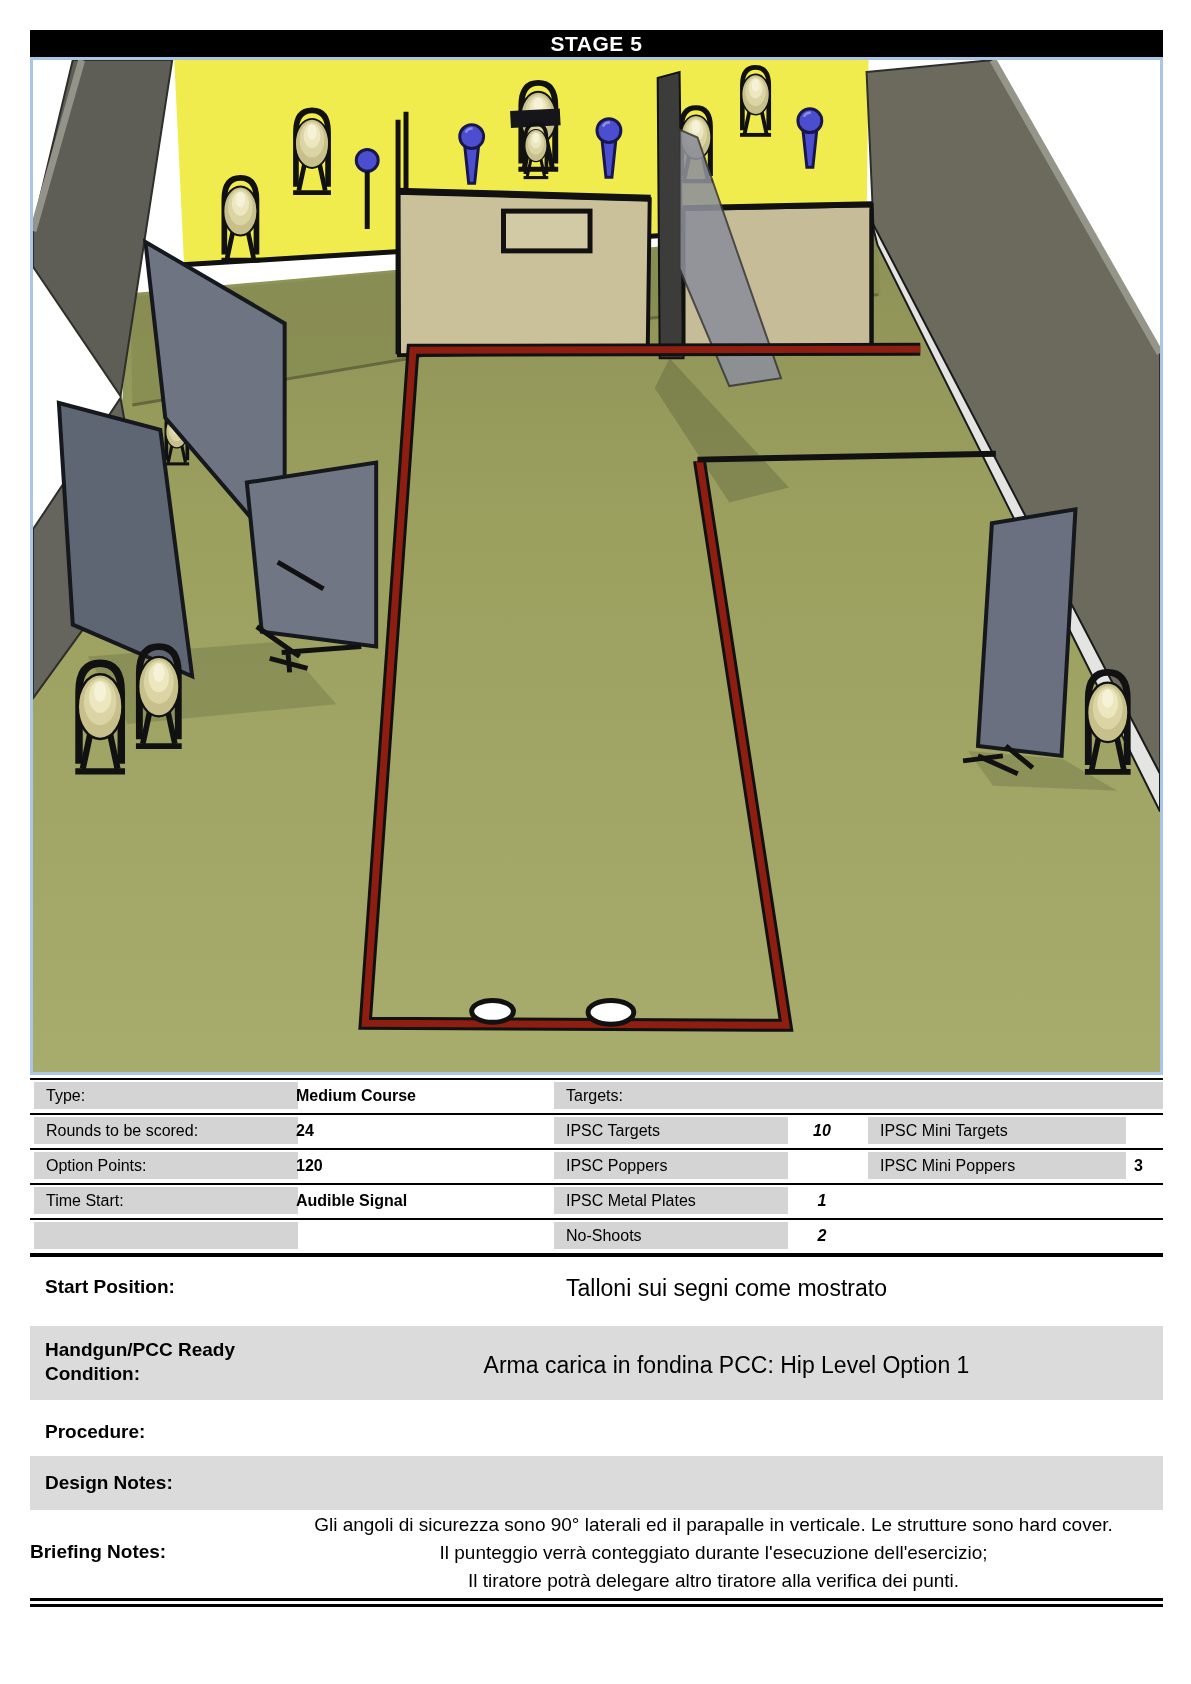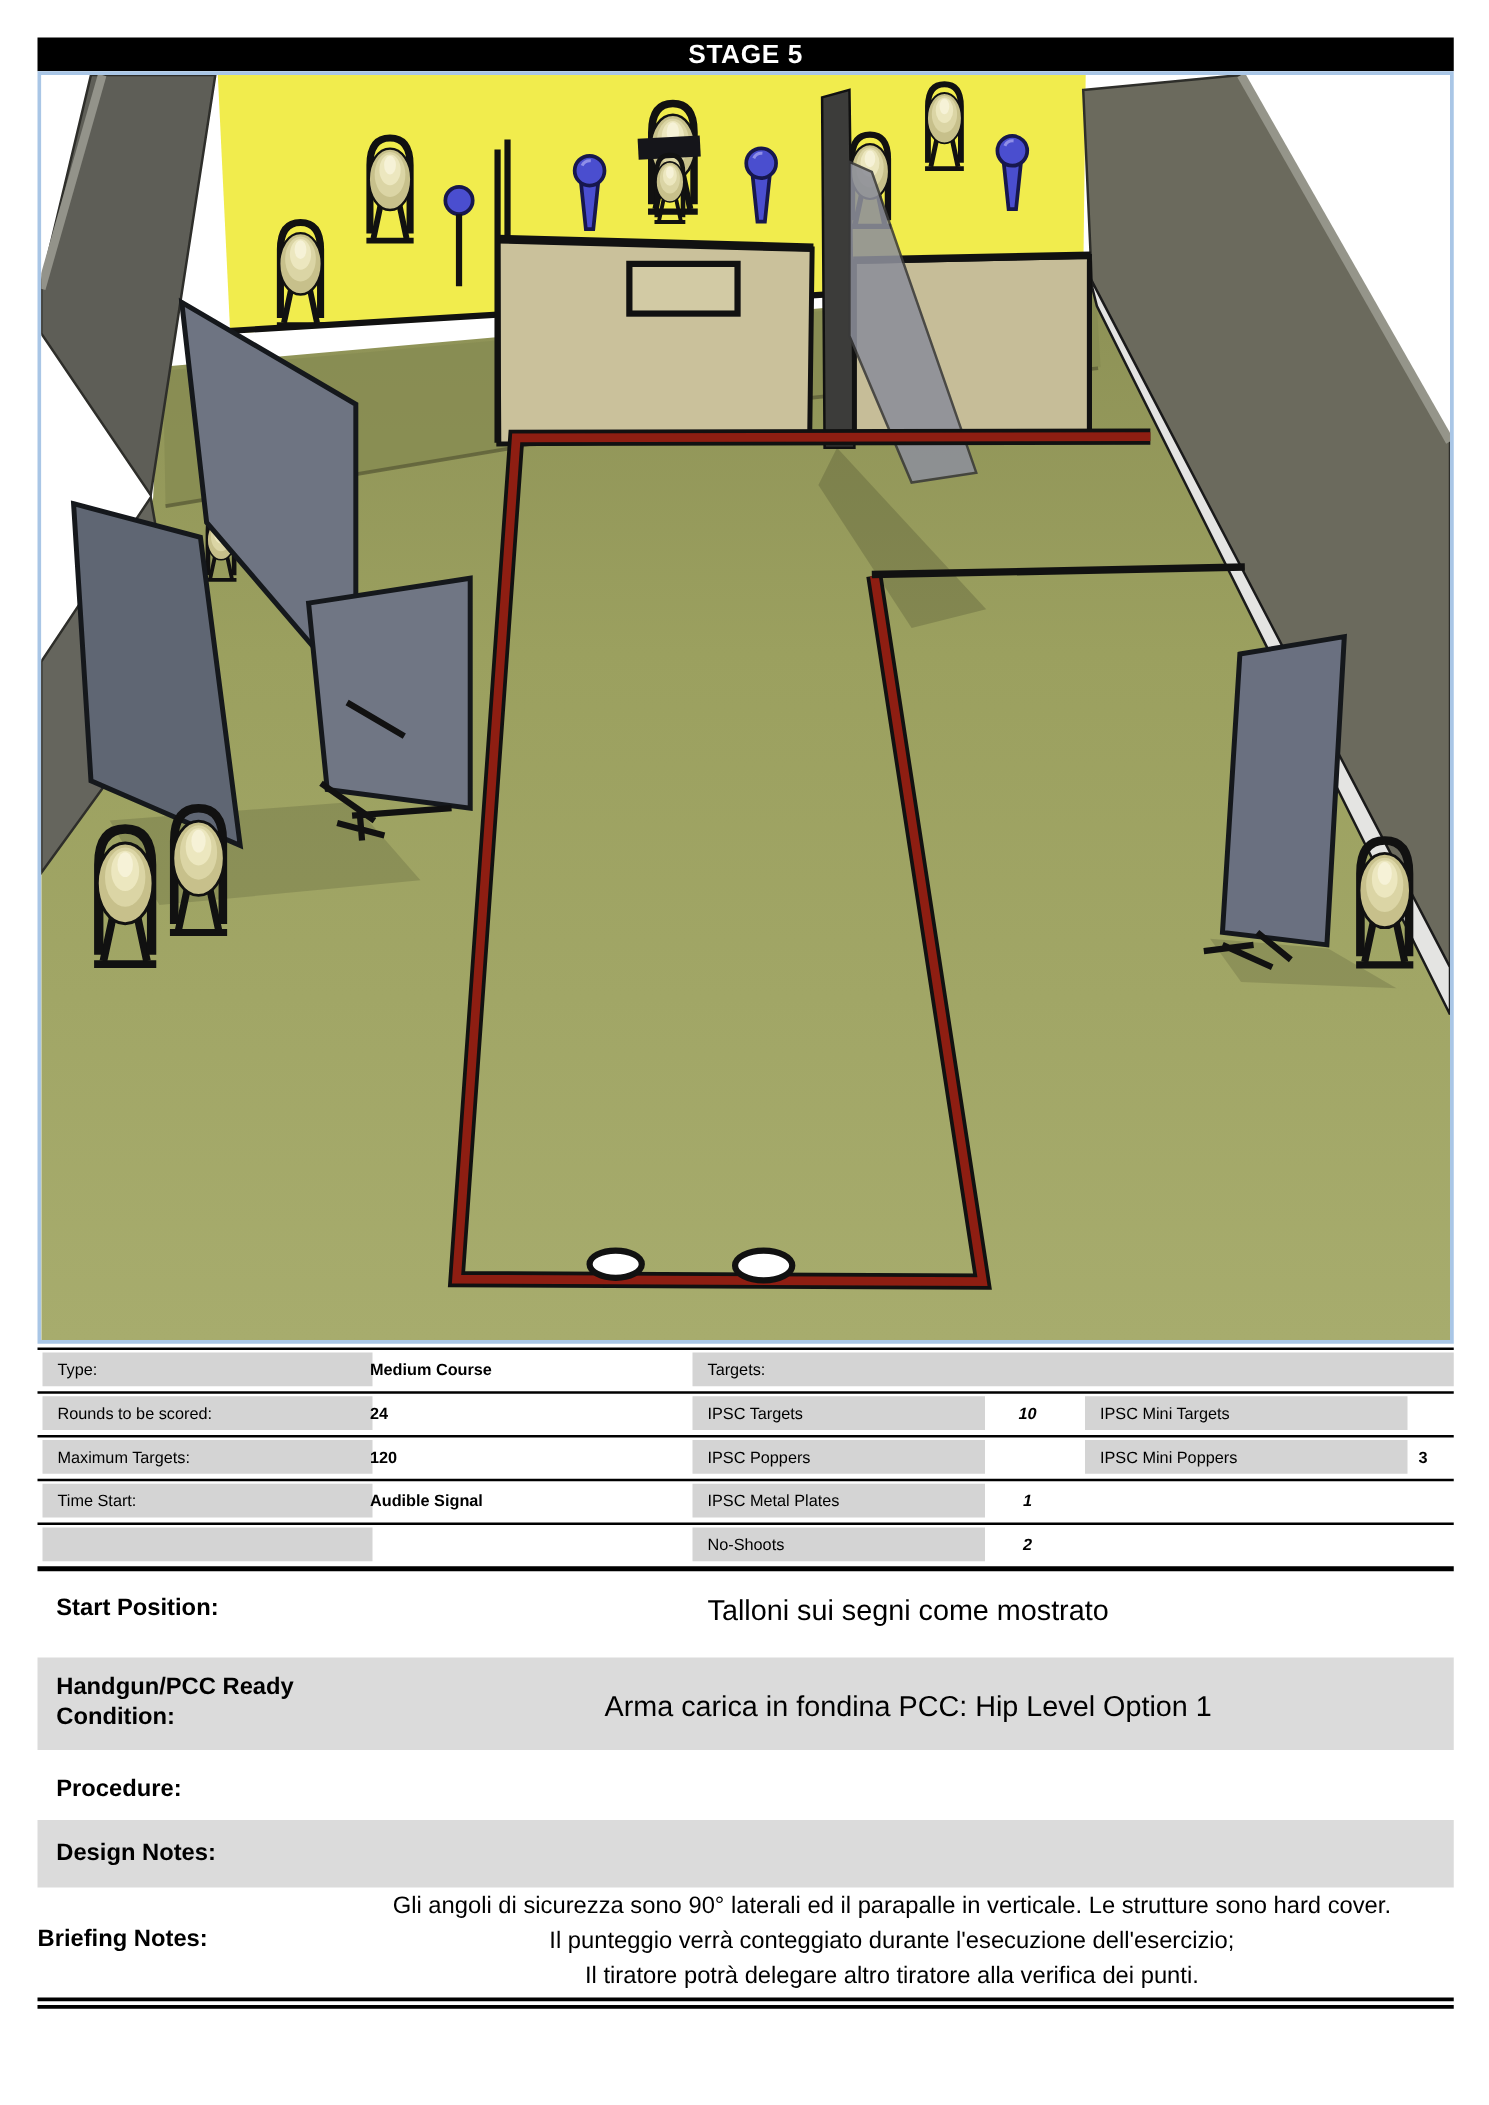--- a/index.html
+++ b/index.html
@@ -14,21 +14,21 @@
   
   .image-frame{position:absolute;left:30px;top:57px;width:1133px;height:1018px;
                border:3px solid #a9c6e6;box-sizing:border-box;background:#fff;}
   .image-frame svg{position:absolute;left:0;top:0;width:100%;height:100%;}
 
   
   .itable{position:absolute;left:30px;top:1078px;width:1133px;border-top:2px solid #000;
           border-bottom:4px solid #000;}
   .trow{position:relative;height:33px;border-bottom:2px solid #000;}
   .trow:last-child{border-bottom:none;}
-  .cell{position:absolute;top:2px;height:27px;font-size:13px;line-height:27px;
+  .cell{position:absolute;top:2px;height:27px;font-size:16px;line-height:27px;
         white-space:nowrap;overflow:hidden;}
   .gray{background:#d4d4d4;}
   .c1{left:4px;width:252px;padding-left:12px;}
   .c2{left:260px;width:260px;padding-left:6px;font-weight:bold;}
   .c3{left:524px;width:222px;padding-left:12px;}
   .c4{left:748px;width:88px;text-align:center;font-weight:bold;font-style:italic;}
   .c5{left:838px;width:246px;padding-left:12px;}
   .c6{left:1086px;width:45px;text-align:center;font-weight:bold;}
   .chdr{left:524px;width:597px;padding-left:12px;}
 
@@ -173,21 +173,21 @@
     </div>
     <div class="trow">
       <div class="cell gray c1">Rounds to be scored:</div>
       <div class="cell c2">24</div>
       <div class="cell gray c3">IPSC Targets</div>
       <div class="cell c4">10</div>
       <div class="cell gray c5">IPSC Mini Targets</div>
       <div class="cell c6"></div>
     </div>
     <div class="trow">
-      <div class="cell gray c1">Maximum Targets:</div>
+      <div class="cell gray c1">Option Points:</div>
       <div class="cell c2">120</div>
       <div class="cell gray c3">IPSC Poppers</div>
       <div class="cell c4"></div>
       <div class="cell gray c5">IPSC Mini Poppers</div>
       <div class="cell c6">3</div>
     </div>
     <div class="trow">
       <div class="cell gray c1">Time Start:</div>
       <div class="cell c2">Audible Signal</div>
       <div class="cell gray c3">IPSC Metal Plates</div>

